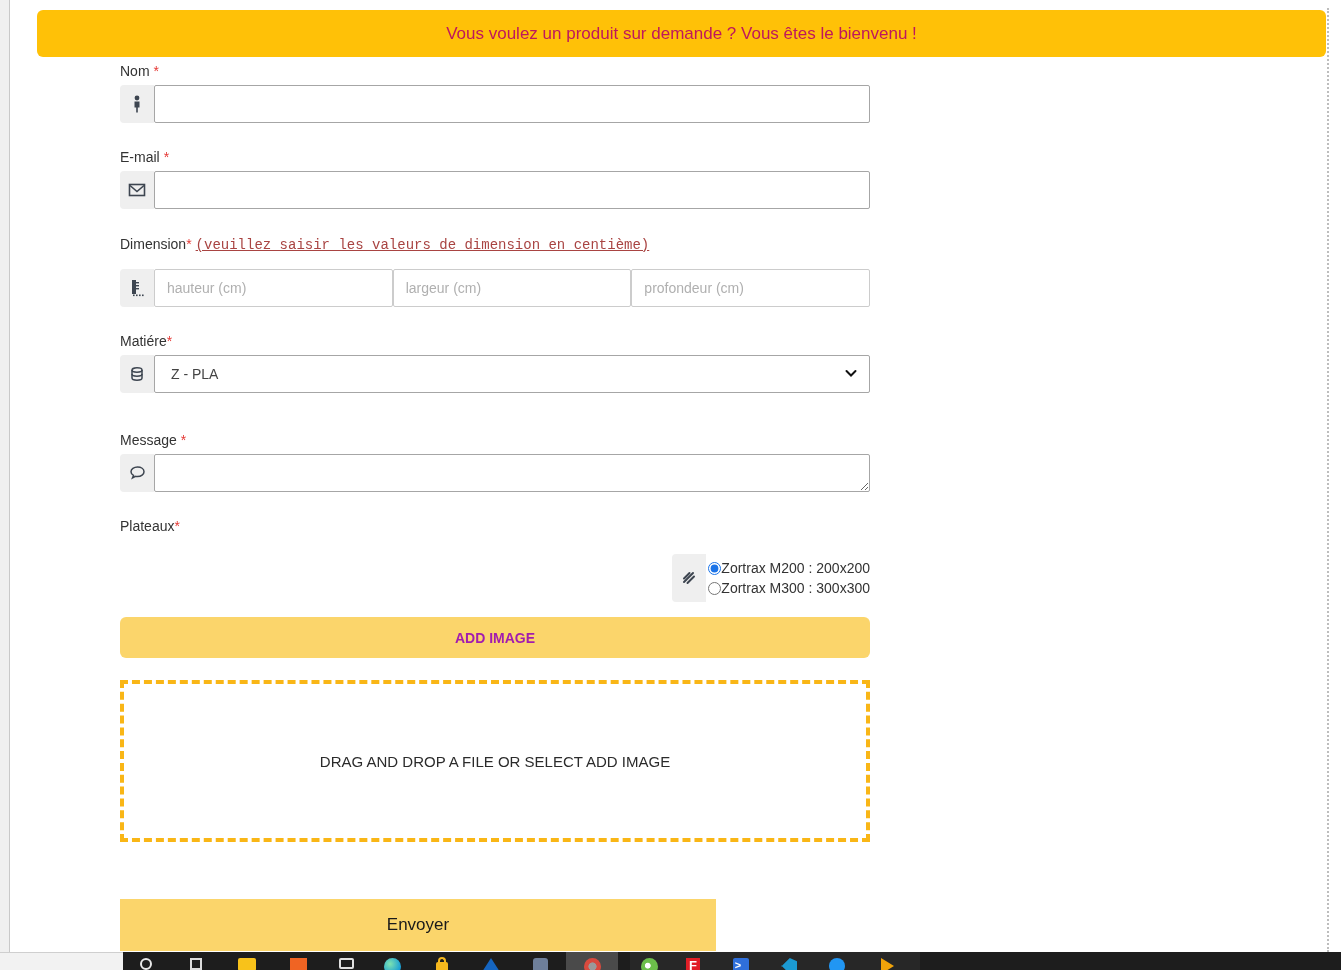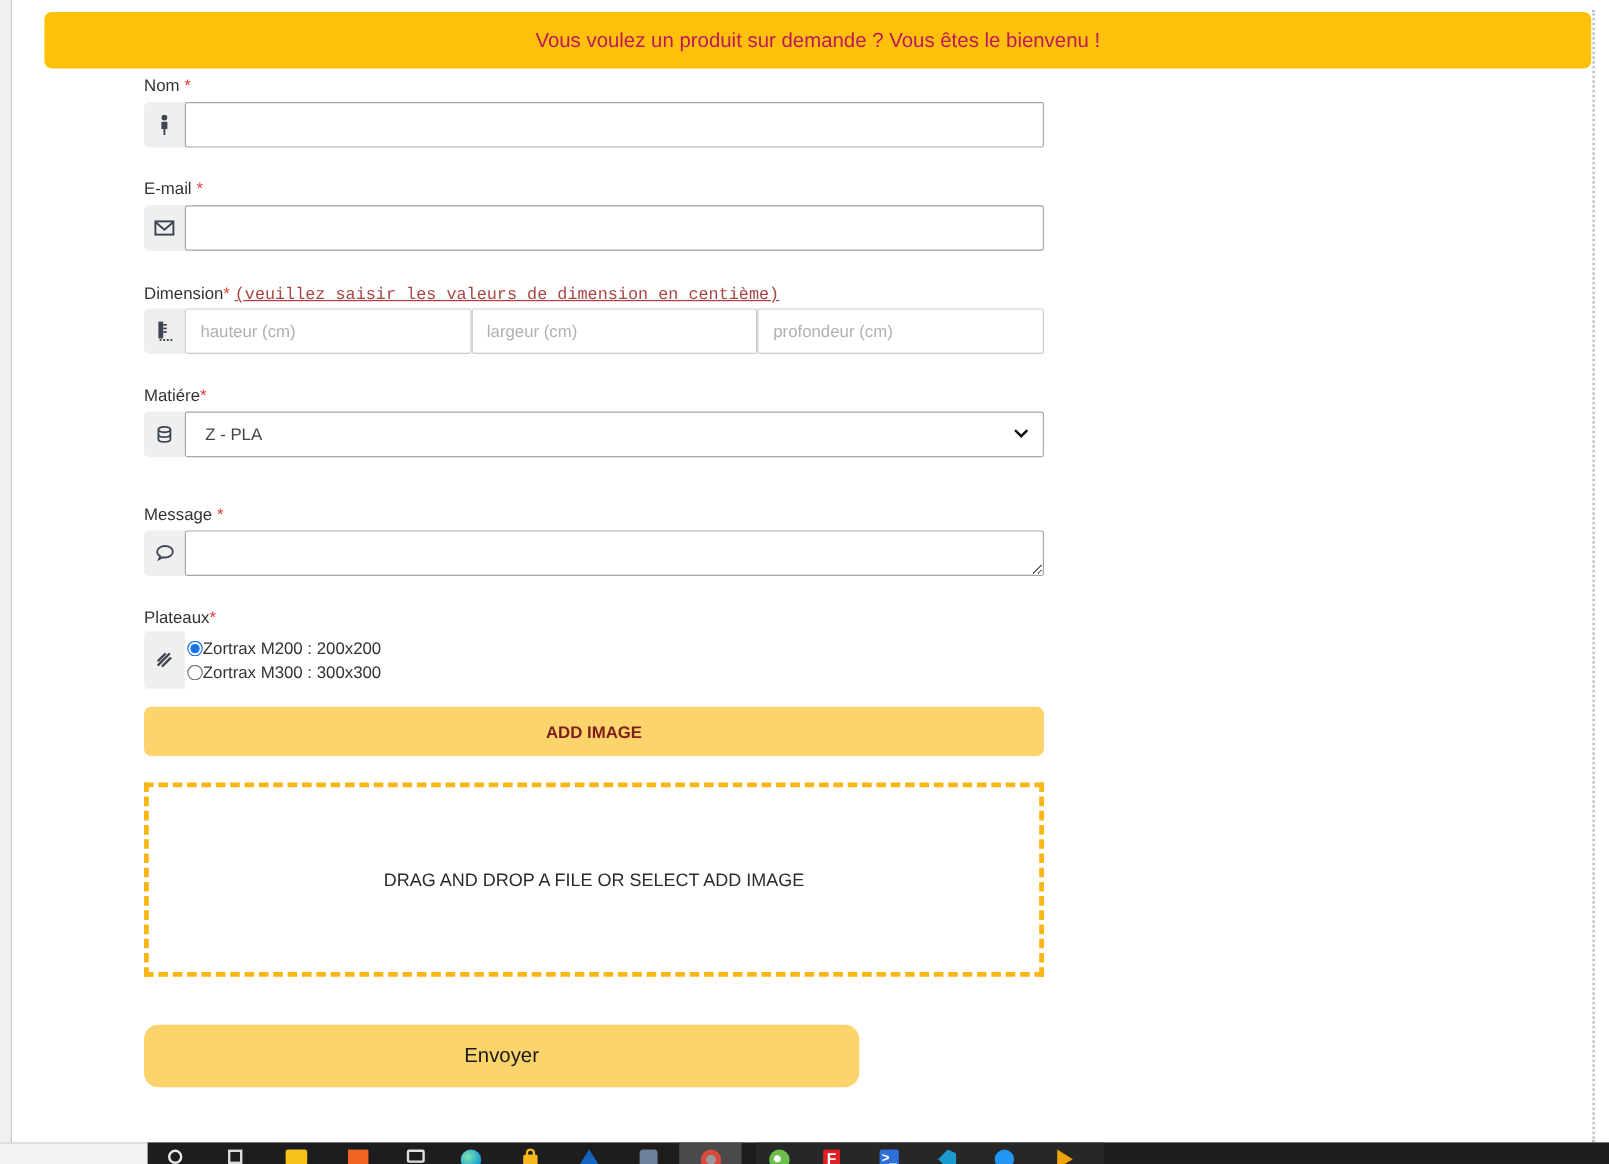--- a/index.html
+++ b/index.html
@@ -33,43 +33,43 @@
 
   input[type=text], textarea, select {
       flex:1; height:38px; border:1px solid #a6a6a6; border-radius:2px;
       font-family:"Liberation Sans", sans-serif; font-size:14px; color:#444;
       padding:0 12px; background:#fff; outline:none; }
   textarea { resize:both; padding-top:8px; }
   ::placeholder { color:#b0b0b0; opacity:1; }
 
   .mt26 { margin-top:26px; } .mt27 { margin-top:27px; }
   .mt39 { margin-top:39px; }
-  .gap6 { margin-top:6px;justify-content:flex-end; } .gap5 { margin-top:5px; } .gap2 { margin-top:4px; }
+  .gap6 { margin-top:6px;justify-content:flex-end; } .gap5 { margin-top:17px; } .gap2 { margin-top:20px;justify-content:flex-end; }
 
   .dim-row input { border:1px solid #cccccc; border-radius:2px; }
   .dim-row input + input { margin-left:0; border-left:1px solid #cccccc; }
 
   .select-wrap { position:relative; flex:1; display:flex; }
   select { appearance:none; -webkit-appearance:none; padding-left:16px; width:100%; }
   .chev { position:absolute; right:12px; top:11px; pointer-events:none; }
 
   .radio-col { display:flex; flex-direction:column; justify-content:center; margin-left:2px; }
   .radio-line { display:flex; align-items:center; height:20px; font-size:14px; color:#333; }
   .radio-line input { width:13px; height:13px; margin:0; accent-color:#1a73e8; flex:none;
                       border:none; padding:0; }
   .icon-box.tall { height:48px; }
 
   .btn-addimg { margin-top:15px; width:750px; height:41px; background:#fbd56b;
                 border:none; border-radius:6px; font-family:"Liberation Sans",sans-serif;
-                font-size:14px; font-weight:bold; color:#7f1d1d; cursor:pointer; }
+                font-size:14px; font-weight:bold; color:#a21caf; cursor:pointer; }
   .dropzone { margin-top:22px; width:750px; height:162px; border:4px dashed #f9b616;
               display:flex; align-items:center; justify-content:center; background:#fff; }
   .dropzone span { font-size:15px; color:#2b2b2b; }
-  .btn-send { margin-top:40px; width:596px; height:52px; background:#fbd56b;
-              border:none; border-radius:12px; font-family:"Liberation Sans",sans-serif;
+  .btn-send { margin-top:57px; width:596px; height:52px; background:#fbd56b;
+              border:none; border-radius:0; font-family:"Liberation Sans",sans-serif;
               font-size:17px; color:#1a1a1a; cursor:pointer; }
 
   
   .taskbar-left { position:absolute; left:0; top:952px; width:123px; height:18px;
                   background:#f2f2f2; border-top:1px solid #cfcfcf; }
   .taskbar { position:absolute; left:123px; top:952px; width:1218px; height:18px;
              background:#1d1d1d; overflow:hidden; }
   .tb-panel { position:absolute; left:507px; top:0; width:290px; height:18px; background:#272727; }
   .tb-hl { position:absolute; left:443px; top:0; width:52px; height:18px; background:#4a4a4a; }
   .tb-ic { position:absolute; top:6px; width:22px; height:22px; display:flex;

